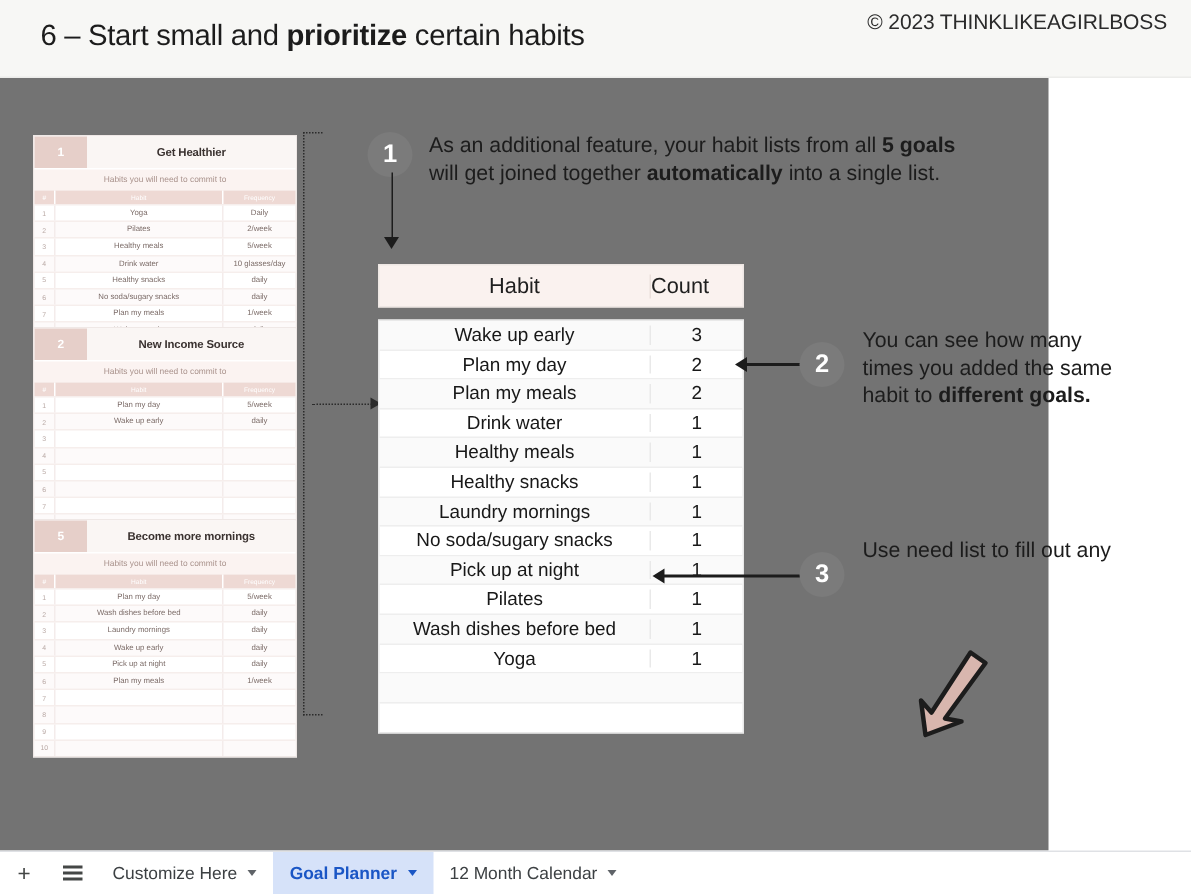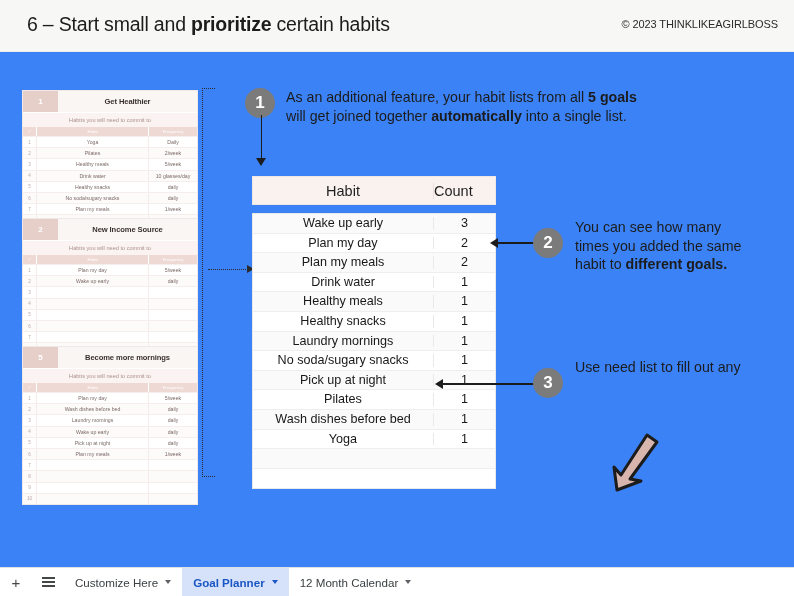--- a/index.html
+++ b/index.html
@@ -2,37 +2,37 @@
 <html><head>
 <meta charset="utf-8">
 <style>
   * { box-sizing: border-box; margin: 0; padding: 0; }
   html, body {
     width: 794px; height: 596px;
     font-family: "Liberation Sans", sans-serif;
     background: #ffffff;
     overflow: hidden;
   }
-  .page { position: relative; width: 794px; height: 596px; background: #3b82f6; }
+  .page { position: relative; width: 699px; height: 596px; background: #737373; }
 
   
   .header {
     position: absolute; left: 0; top: 0; width: 794px; height: 52px;
     background: #f7f7f5;
     border-bottom: 1px solid #ececea;
   }
   .header-title {
     position: absolute; left: 27px; top: 13px;
     font-size: 19.5px; color: #1c1c1c; letter-spacing: -0.2px;
     white-space: nowrap;
   }
   .header-title b { font-weight: bold; }
   .copyright {
-    position: absolute; right: 16px; top: 18px;
-    font-size: 11px; color: #2b2b2b; letter-spacing: -0.1px;
+    position: absolute; right: 16px; top: 6px;
+    font-size: 14px; color: #2b2b2b; letter-spacing: -0.1px;
     white-space: nowrap;
   }
 
   
   .panel {
     position: absolute; left: 22px; width: 176px;
     background: #ffffff;
     border: 1px solid #efe8e6;
   }
   .panel-top { display: flex; height: 21px; background: #fdfbfa; }

